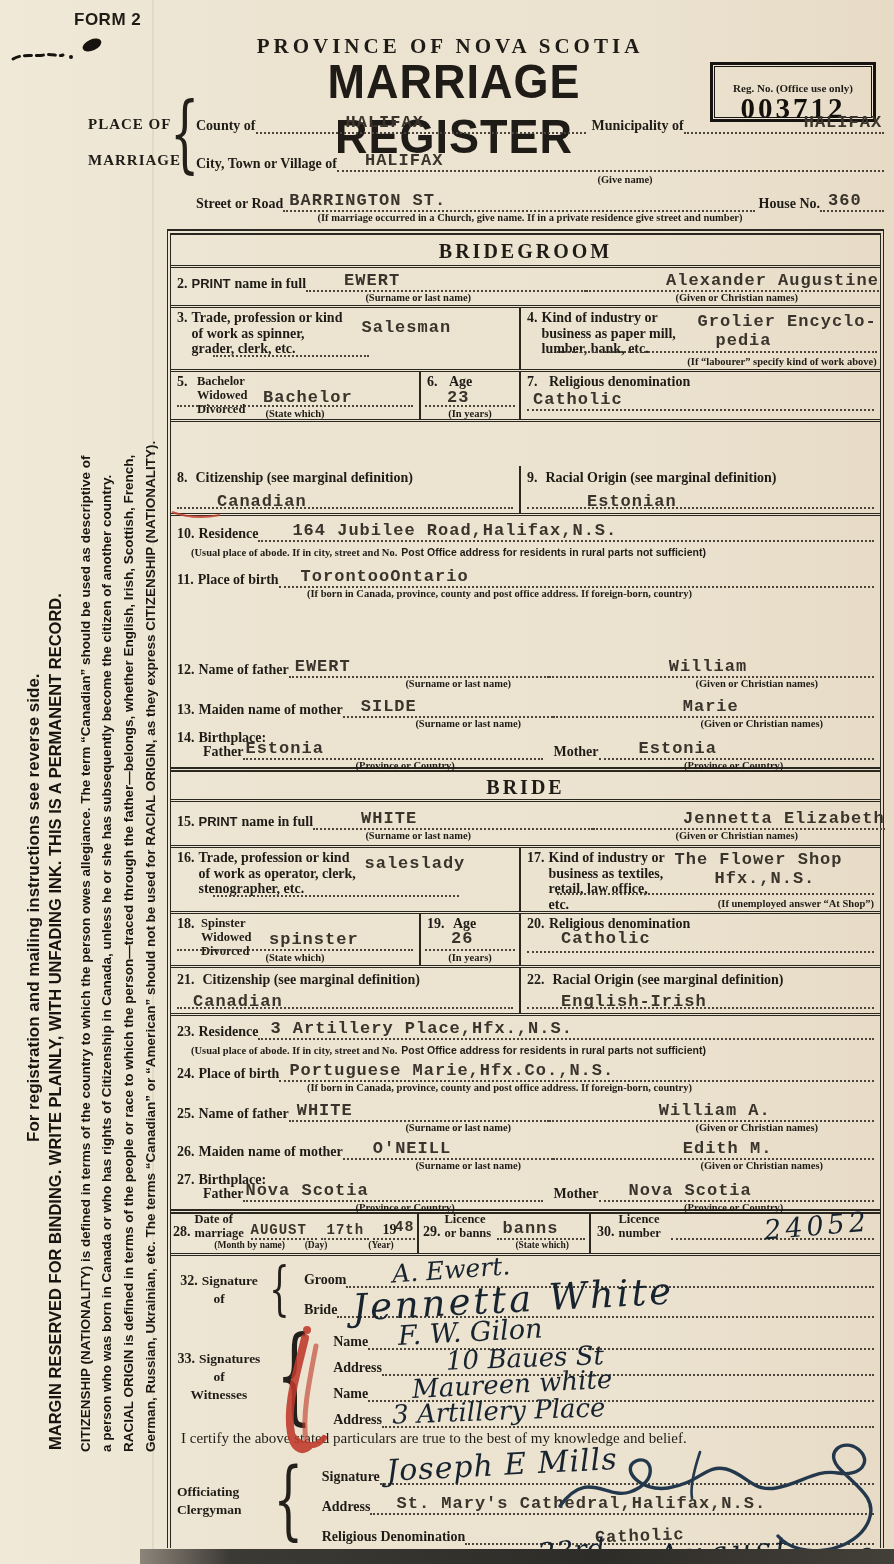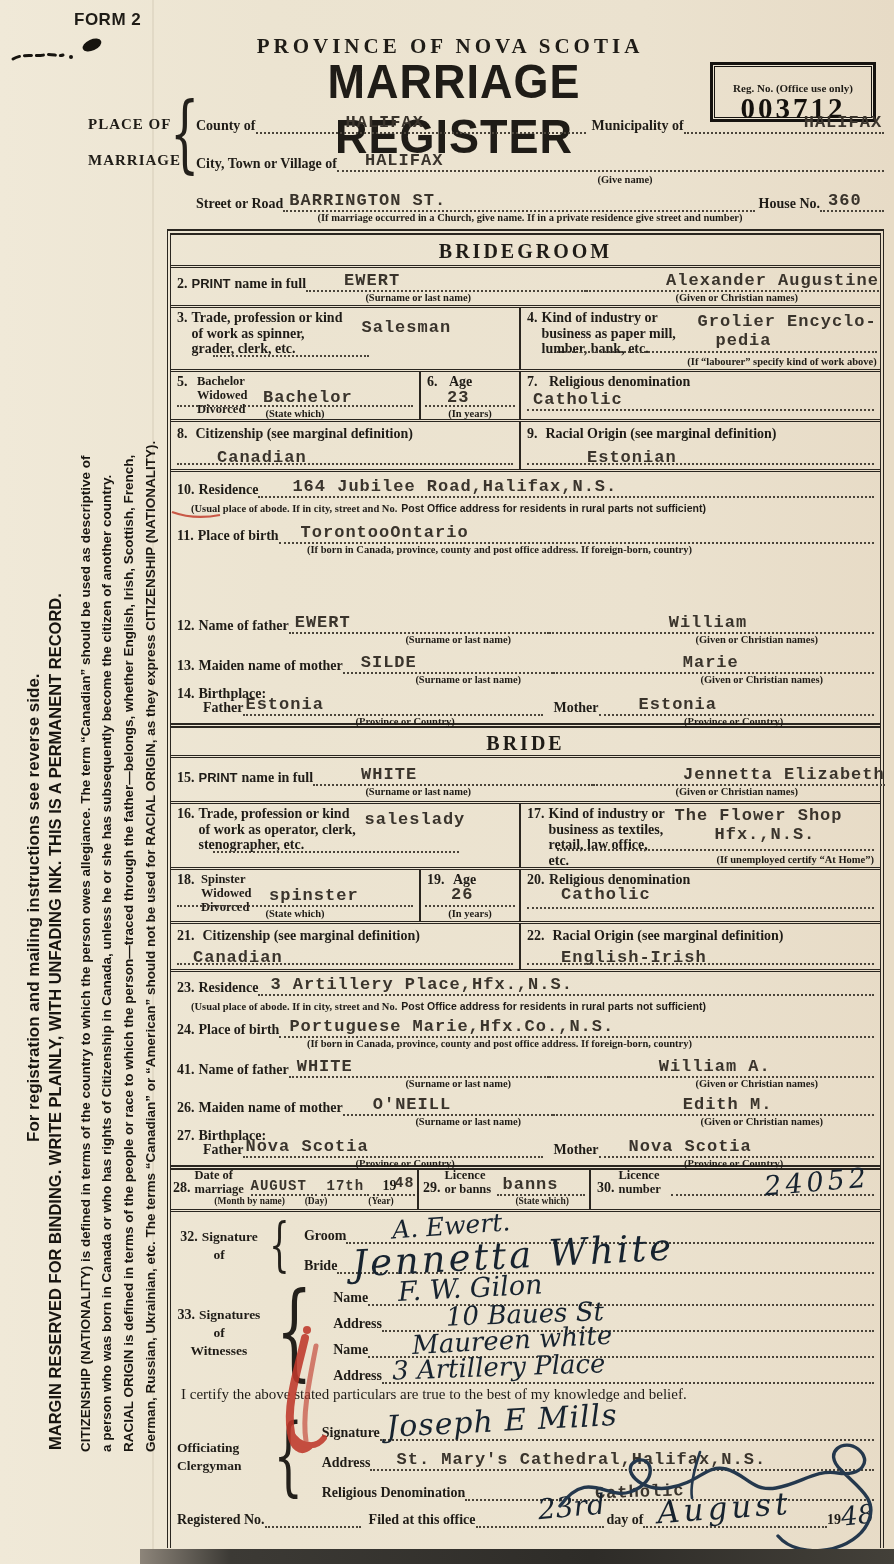--- a/index.html
+++ b/index.html
@@ -152,21 +152,21 @@
         <span class="note abs" style="left:0;right:0;bottom:0;text-align:center;">(In years)</span>
       </div>
       <div class="cell last" style="flex:1;">
         <span class="no abs" style="left:6px;top:2px;">7.</span>
         <span class="lbl abs" style="left:28px;top:2px;">Religious denomination</span>
         <span class="type typeBig abs" style="left:12px;top:18px;">Catholic</span>
         <span class="dotline" style="left:6px;right:6px;bottom:8px;"></span>
       </div>
     </div>
 
-    <div class="row rowB cols" style="height:50px;">
+    <div class="row rowB cols" style="height:50px;margin-top:44px;">
       <div class="cell" style="flex:0 0 350px;">
         <span class="no">8.</span>
         <span class="lbl">Citizenship (see marginal definition)</span>
         <div class="type typeBig" style="padding:6px 0 0 40px;">Canadian</div>
         <span class="dotline" style="left:6px;right:6px;bottom:4px;"></span>
       </div>
       <div class="cell last" style="flex:1;">
         <span class="no">9.</span>
         <span class="lbl">Racial Origin (see marginal definition)</span>
         <div class="type typeBig" style="padding:6px 0 0 60px;">Estonian</div>
@@ -282,21 +282,21 @@
         <span class="dotline" style="left:42px;right:60px;bottom:14px;"></span>
       </div>
       <div class="cell last" style="flex:1;display:flex;">
         <span class="no">17.</span>
         <span class="lbl" style="width:120px;">Kind of industry or business as textiles, retail, law office, etc.</span>
         <div style="padding:0 0 0 6px;">
           <div class="type typeBig">The Flower Shop</div>
           <div class="type typeBig" style="padding-left:40px;">Hfx.,N.S.</div>
         </div>
         <span class="dotline" style="left:36px;right:6px;bottom:16px;"></span>
-        <span class="note abs" style="right:6px;bottom:2px;">(If unemployed certify “At Home”)</span>
+        <span class="note abs" style="right:6px;bottom:2px;">(If unemployed answer “At Shop”)</span>
       </div>
     </div>
 
     <div class="row rowB cols" style="height:54px;">
       <div class="cell" style="flex:0 0 250px;">
         <span class="no abs" style="left:6px;top:2px;">18.</span>
         <span class="lbl pre abs" style="left:30px;top:2px;font-size:12.5px;">Spinster
 Widowed
 Divorced</span>
         <span class="type typeBig abs" style="left:98px;top:16px;">spinster</span>
@@ -353,21 +353,21 @@
         <span class="lbl nw">Place of birth</span>
         <span class="fill" style="flex:1;">
             <span class="type typeBig" style="padding-left:10px;">Portuguese Marie,Hfx.Co.,N.S.</span>
           </span>
       </div>
       <div class="note" style="padding-left:130px;">(If born in Canada, province, county and post office address.   If foreign-born, country)</div>
     </div>
 
     <div class="row" style="height:40px;">
       <div class="fl" style="height:26px;">
-        <span class="no">41.</span>
+        <span class="no">25.</span>
         <span class="lbl nw">Name of father</span>
         <span class="fill" style="flex:0 0 260px;">
             <span class="type typeBig" style="padding-left:8px;">WHITE</span>
           </span>
         <span class="fill" style="flex:1;">
             <span class="type typeBig" style="padding-left:110px;">William A.</span>
           </span>
       </div>
       <div class="noteline">
         <span style="flex:0 0 52%;text-align:center;padding-left:100px;">(Surname or last name)</span>

